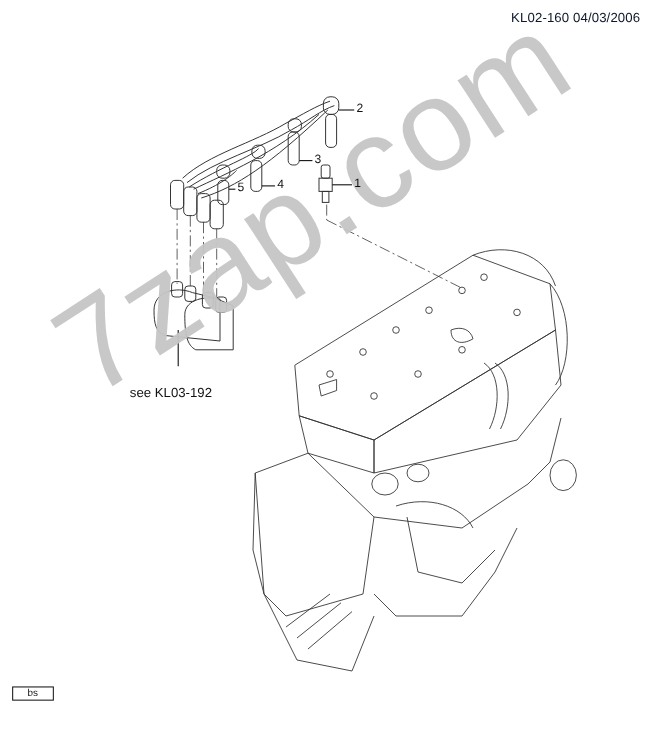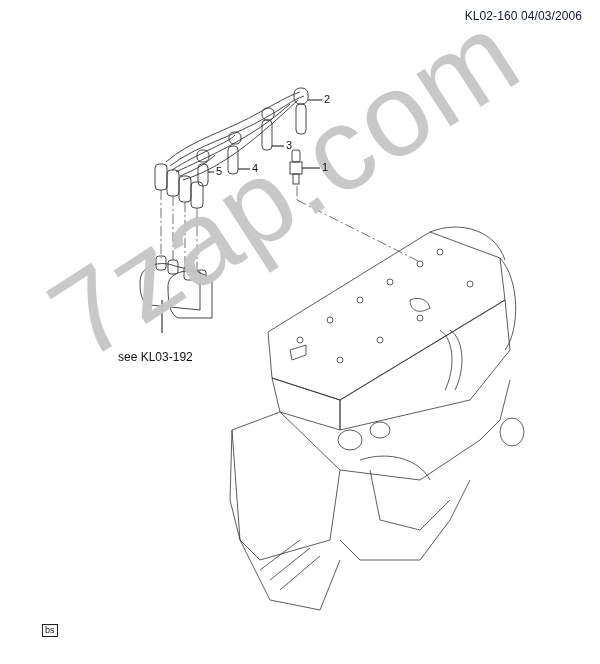--- a/index.html
+++ b/index.html
@@ -1,20 +1,20 @@
 <!DOCTYPE html>
 <html><head>
 <meta charset="utf-8">
 <style>
   html, body { margin:0; padding:0; background:#fff; }
   body { width:600px; height:664px; position:relative; overflow:hidden; font-family:"Liberation Sans", sans-serif; }
   .hdr { position:absolute; top:9px; right:18px; font-size:12px; color:#0f172a; letter-spacing:0.1px; }
   .callout { position:absolute; font-size:11px; color:#111; }
   .see { position:absolute; left:118px; top:350px; font-size:12px; color:#111; }
-  .bs { position:absolute; left:11px; top:624px; font-size:9px; color:#111; border:1.3px solid #222; padding:0 2px; line-height:11px;margin-left:31px; }
+  .bs { position:absolute; left:11px; top:624px; font-size:9px; color:#111; border:1.3px solid #222; padding:0 13px; line-height:11px; }
   svg.art { position:absolute; left:0; top:0; }
   .wm { position:absolute; left:100px; top:250px; font-size:118px; color:#c6c6c6; transform:rotate(-33deg); transform-origin:0 100%; font-family:"Liberation Sans", sans-serif; white-space:nowrap; letter-spacing:2px; opacity:0.95; }
 </style>
 </head>
 <body>
 
 <svg class="art" width="600" height="664" viewBox="0 0 600 664" fill="none" stroke="#333" stroke-width="0.9">
 
   <g>
     <path d="M166 162 C190 140 230 130 260 112 C275 104 288 96 300 92"></path>

